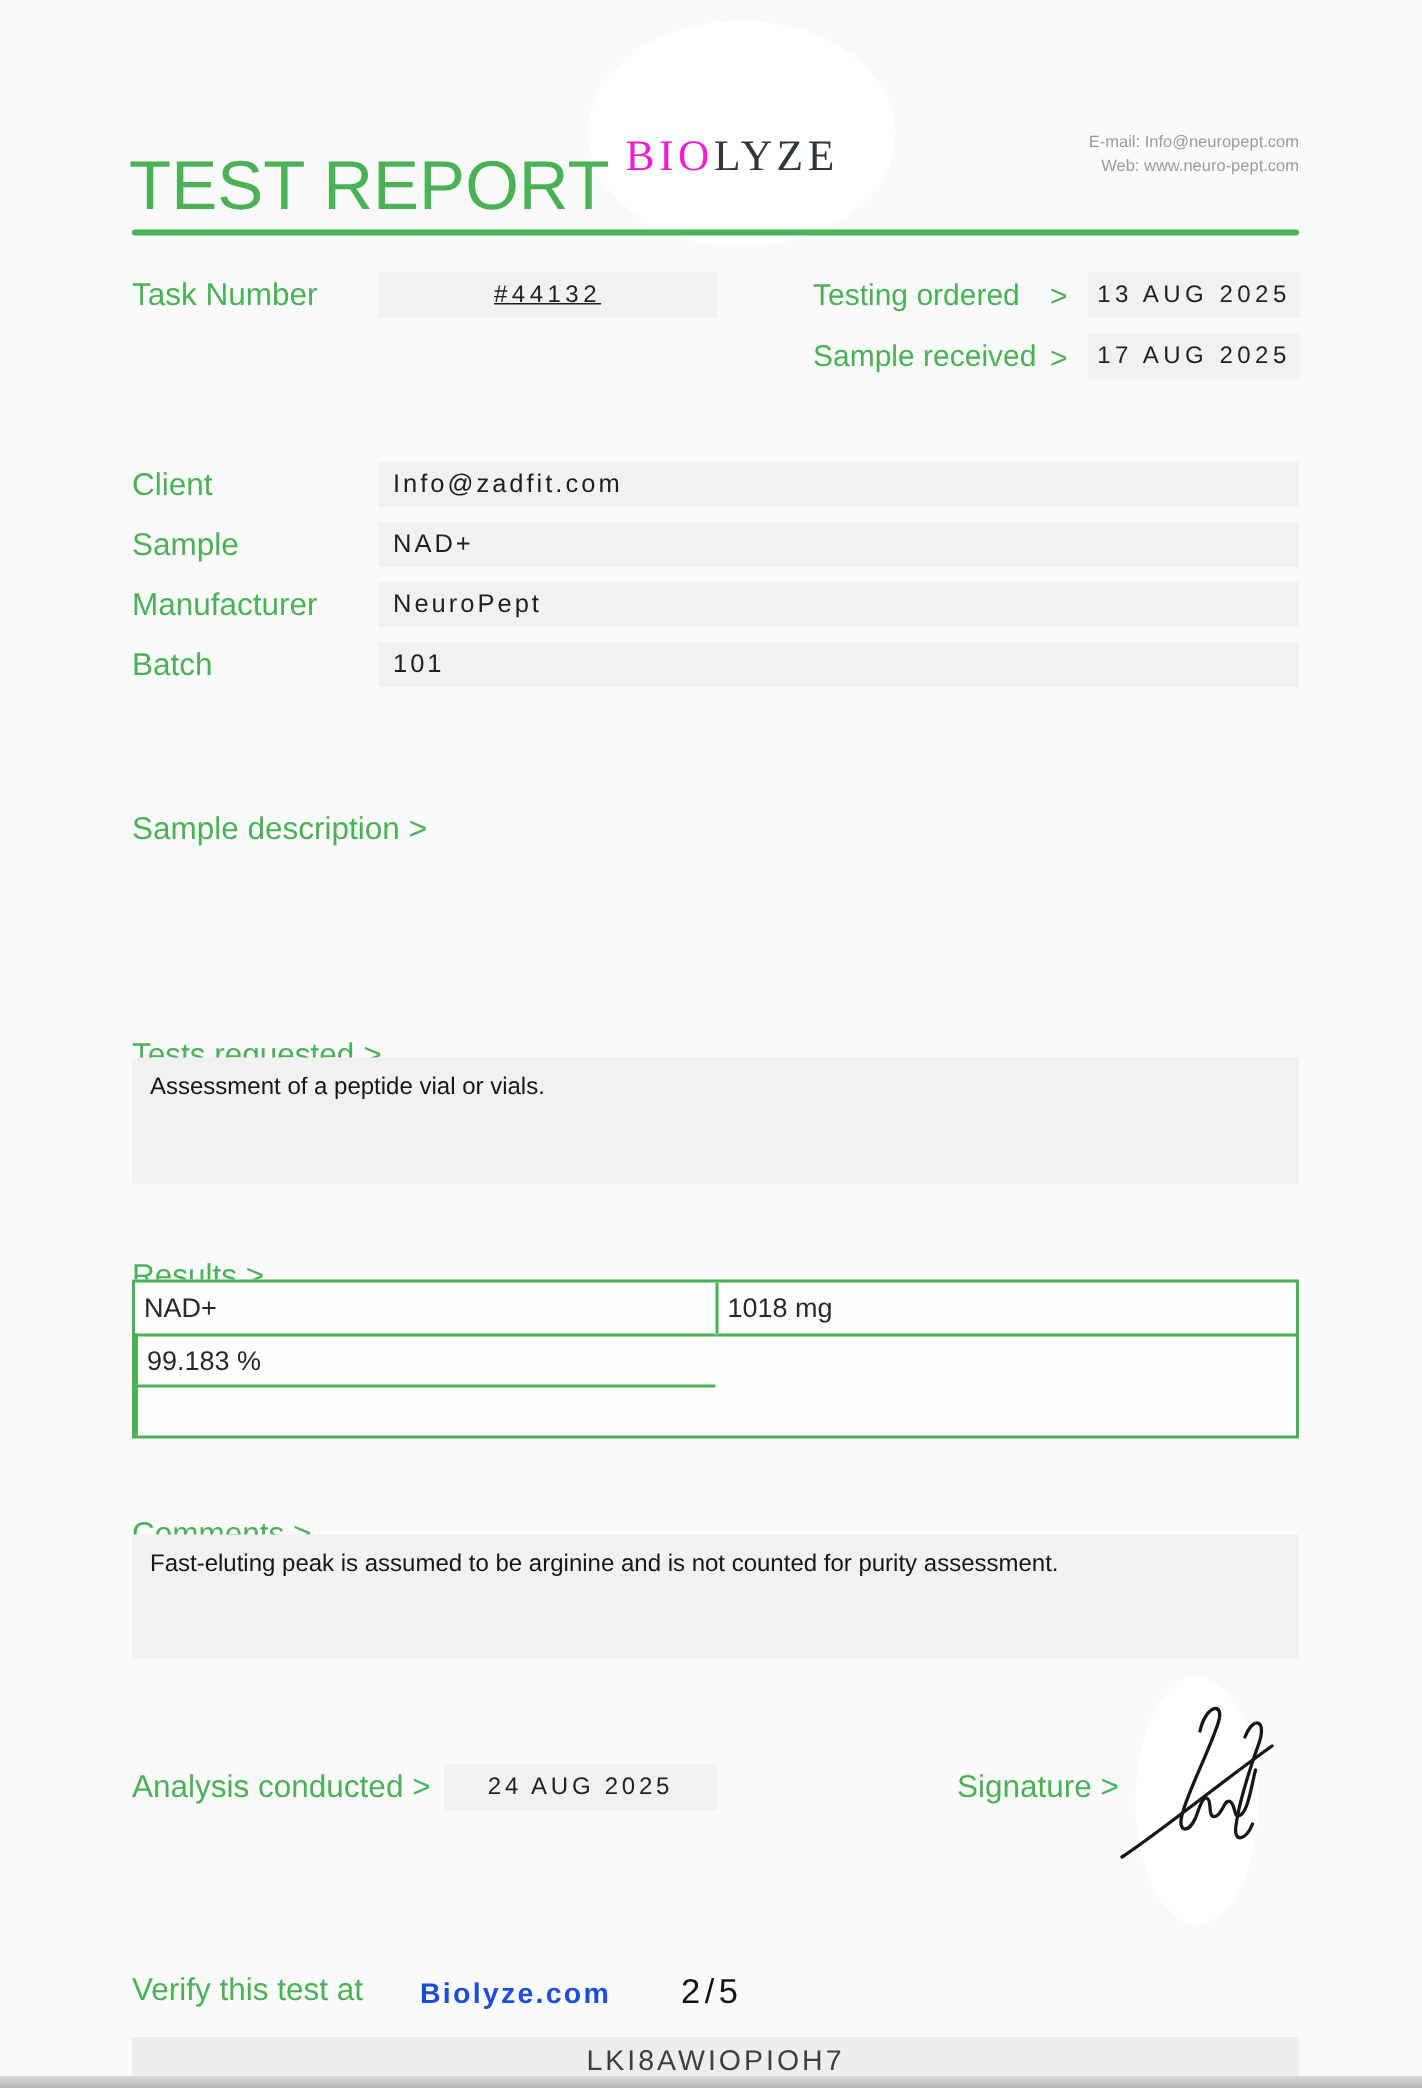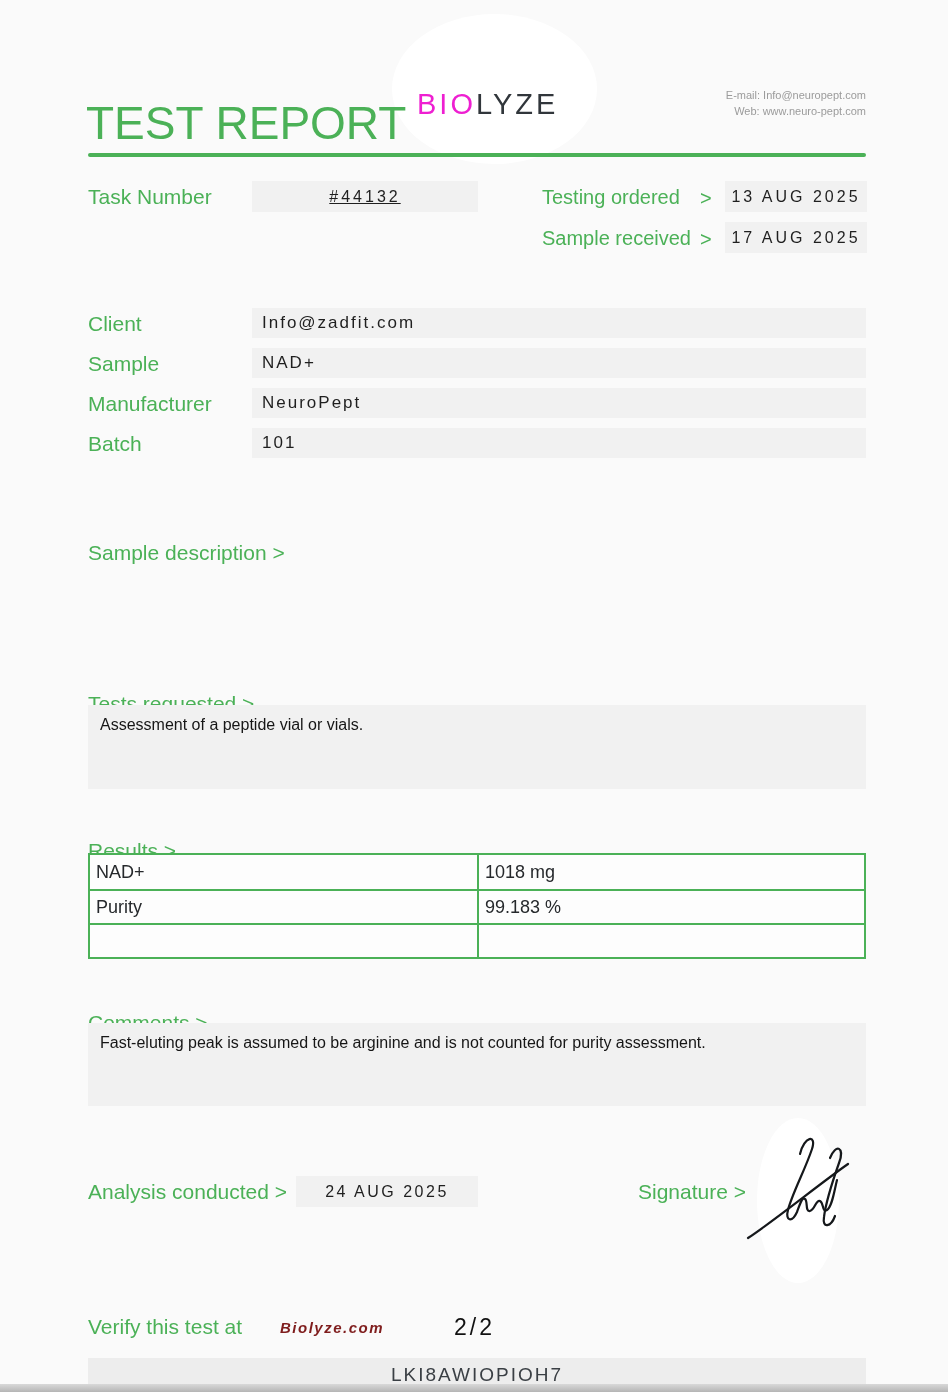--- a/index.html
+++ b/index.html
@@ -22,21 +22,21 @@
   .halo.logo-halo{left:392px;top:14px;width:205px;height:150px;}
   .halo.sig-halo{left:757px;top:1118px;width:82px;height:165px;}
 
   .abs{position:absolute;}
 
   .page-title{
     left:86px;top:96px;
     font-size:46px;font-weight:400;color:var(--green);
     letter-spacing:0px;
   }
-  .logo{left:417px;top:88px;font-size:29px;letter-spacing:3px;font-weight:400;}
+  .logo{left:417px;top:88px;font-size:29px;letter-spacing:3px;font-weight:400;font-family:Liberation Serif, serif;}
   .logo .bio{color:var(--magenta);}
   .logo .lyze{color:#31363b;}
   .contact{right:82px;top:88px;text-align:right;font-size:11px;color:var(--gray-text);line-height:1.45;}
   .rule{left:88px;top:153px;width:778px;height:4px;background:var(--green);border-radius:2px;}
 
   .green-label{font-size:21px;color:var(--green);text-align:center;}
   .green-label.small{font-size:20px;}
   .arrow{font-size:20px;color:var(--green);}
 
   .value-box{
@@ -83,21 +83,21 @@
   }
   .res-cell.first-row{border-top:none;}
   .res-cell.first-col{border-left:none;}
 
   .ac-label{left:88px;top:1180px;}
   .ac-box{left:296px;top:1176px;width:182px;height:31px;letter-spacing:2.5px;}
   .sig-label{left:638px;top:1180px;}
   .sig-svg{left:742px;top:1124px;}
 
   .verify-prefix{left:88px;top:1315px;}
-  .verify-site{left:280px;top:1319px;font-size:15px;letter-spacing:1.5px;color:#7f1d1d;font-weight:700;font-style:italic;}
+  .verify-site{left:280px;top:1319px;font-size:19px;letter-spacing:1.5px;color:#1d4ed8;font-weight:700;}
   .verify-page{left:454px;top:1314px;font-size:23px;letter-spacing:3px;color:#111;}
   .verify-suffix{left:538px;top:1315px;}
 
   .key-box{
     left:88px;top:1358px;width:778px;height:40px;
     background:#ededed;
     display:flex;align-items:flex-start;justify-content:center;
     font-size:19px;letter-spacing:2px;color:#3a3f44;
     padding-top:6px;
   }
@@ -149,21 +149,20 @@
 
   <div class="abs section-heading" style="top:511px">Sample description &gt;</div>
 
   <div class="abs section-heading" style="top:662px">Tests requested &gt;</div>
   <div class="abs text-box" style="top:705px;height:84px">Assessment of a peptide vial or vials.</div>
 
   <div class="abs section-heading" style="top:809px">Results &gt;</div>
   <div class="abs res-table">
     <div class="res-cell first-row first-col">NAD+</div>
     <div class="res-cell first-row">1018 mg</div>
-    <div class="res-cell first-col">Purity</div>
     <div class="res-cell">99.183 %</div>
     <div class="res-cell first-col"></div>
     <div class="res-cell"></div>
   </div>
 
   <div class="abs section-heading" style="top:981px">Comments &gt;</div>
   <div class="abs text-box" style="top:1023px;height:83px">Fast-eluting peak is assumed to be arginine and is not counted for purity assessment.</div>
 
   <div class="abs green-label ac-label">Analysis conducted &gt;</div>
   <div class="abs value-box center ac-box">24 AUG 2025</div>
@@ -171,18 +170,18 @@
   <svg class="abs sig-svg" width="112" height="128" viewBox="0 0 112 128">
     <g fill="none" stroke="#15181b" stroke-width="2.2" stroke-linecap="round">
       <path d="M6,114 C32,97 80,58 106,40"></path>
       <path d="M58,30 C62,12 75,10 70,25 C63,46 50,70 46,86 C43,97 50,99 55,88 C58,80 60,73 63,75 C66,77 63,88 68,87 C73,86 74,75 78,77 C82,79 80,89 85,86 C90,83 92,68 95,56"></path>
       <path d="M88,34 C94,19 103,23 97,39 C91,56 84,77 82,93 C80,105 89,103 93,92"></path>
     </g>
   </svg>
 
   <div class="abs green-label verify-prefix">Verify this test at</div>
   <div class="abs verify-site">Biolyze.com</div>
-  <div class="abs verify-page">2/2</div>
+  <div class="abs verify-page">2/5</div>
 
   <div class="abs key-box">LKI8AWIOPIOH7</div>
   <div class="abs bottom-strip"></div>
 
 </div>
 
 </body></html>

